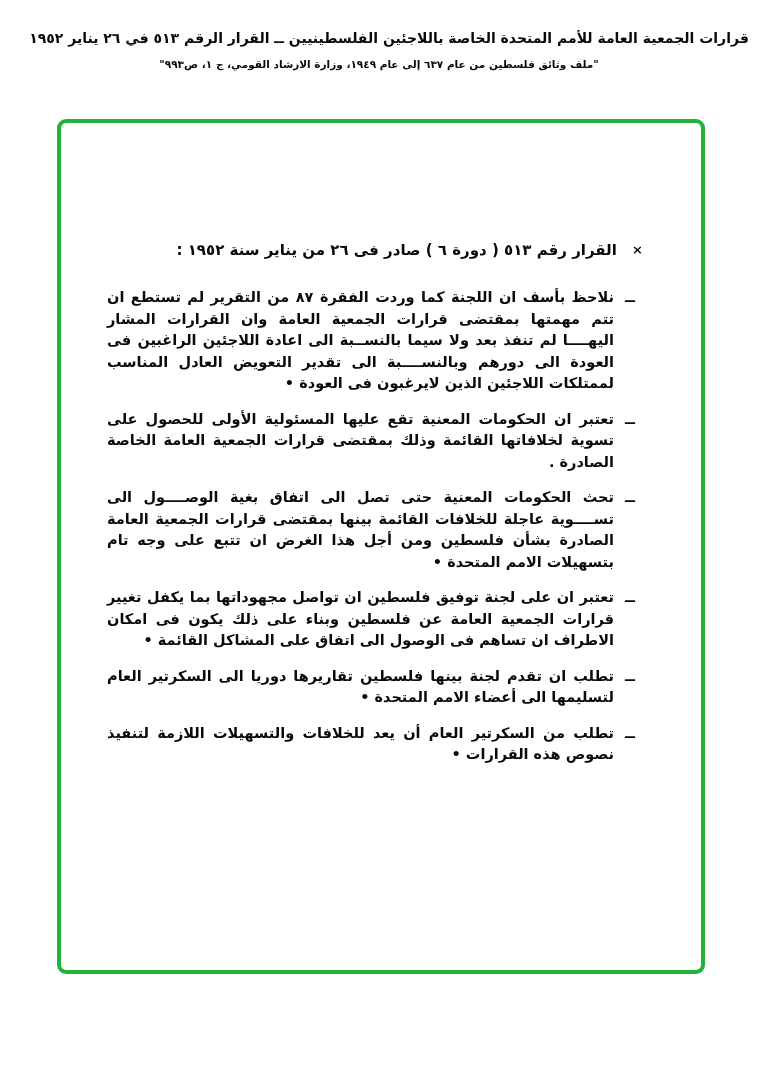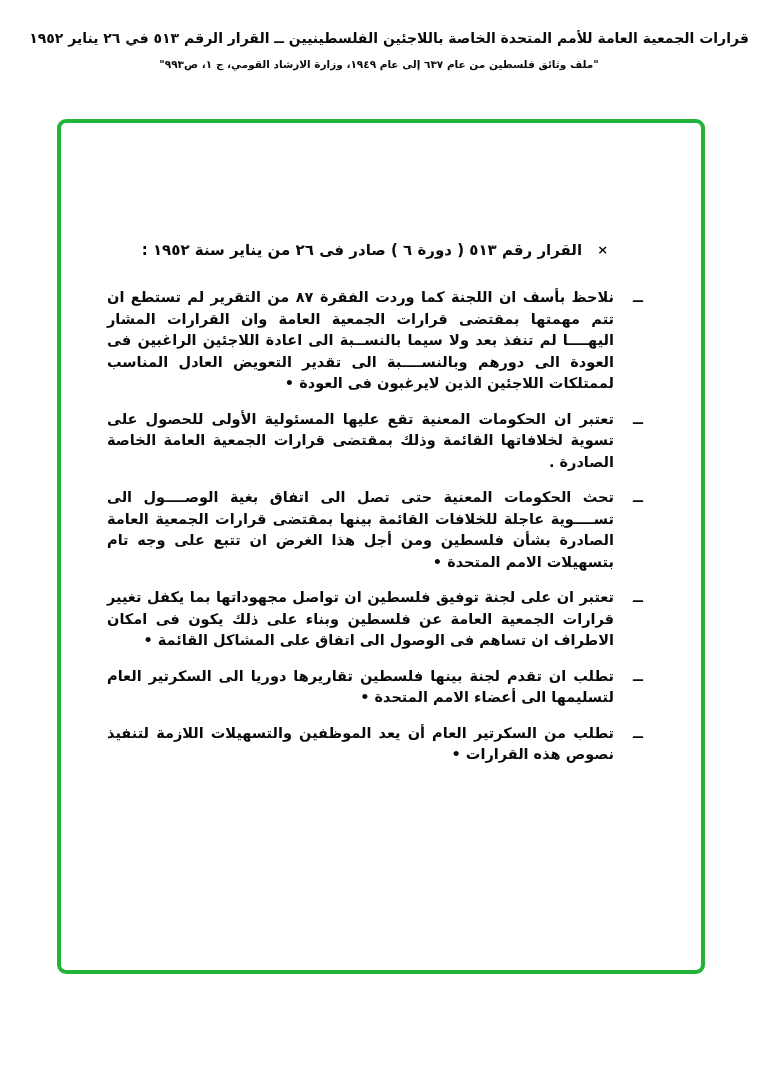--- a/index.html
+++ b/index.html
@@ -42,21 +42,20 @@
     height: 847px;
     border: 4px solid #22b33a;
     border-radius: 9px;
     background: #ffffff;
     box-sizing: content-box;
   }
   .frame-inner {
     padding: 118px 58px 0 46px;
   }
   .resolution-heading {
-    text-align: center;
     font-size: 15px;
     font-weight: bold;
     margin-bottom: 28px;
     white-space: nowrap;
   }
   .resolution-heading .x-marker {
     display: inline-block;
     margin-left: 10px;
     font-size: 13px;
     vertical-align: 1px;
@@ -70,21 +69,21 @@
     display: flex;
     gap: 11px;
     margin-bottom: 14px;
     font-size: 14.5px;
     font-weight: bold;
     line-height: 21.5px;
   }
   .dash-bullet {
     flex: 0 0 auto;
     width: 18px;
-    text-align: right;
+    text-align: left;
     line-height: 21.5px;
   }
   .paragraph-text {
     flex: 1 1 auto;
     text-align: justify;
     text-align-last: right;
   }
 </style>
 </head>
 <body>
@@ -126,20 +125,20 @@
           <span class="paragraph-text">تعتبر ان على لجنة توفيق فلسطين ان تواصل مجهوداتها بما يكفل تغيير قرارات الجمعية العامة عن فلسطين وبناء على ذلك يكون فى امكان الاطراف ان تساهم فى الوصول الى اتفاق على المشاكل القائمة •</span>
         </li>
 
         <li class="list-item">
           <span class="dash-bullet">ــ</span>
           <span class="paragraph-text">تطلب ان تقدم لجنة بينها فلسطين تقاريرها دوريا الى السكرتير العام لتسليمها الى أعضاء الامم المتحدة •</span>
         </li>
 
         <li class="list-item">
           <span class="dash-bullet">ــ</span>
-          <span class="paragraph-text">تطلب من السكرتير العام أن يعد الموظفين والتسهيلات اللازمة لتنفيذ نصوص هذه القرارات •</span>
+          <span class="paragraph-text">تطلب من السكرتير العام أن يعد للخلافات والتسهيلات اللازمة لتنفيذ نصوص هذه القرارات •</span>
         </li>
 
       </ul>
     </div>
   </div>
 
 </div>
 
 </body></html>

